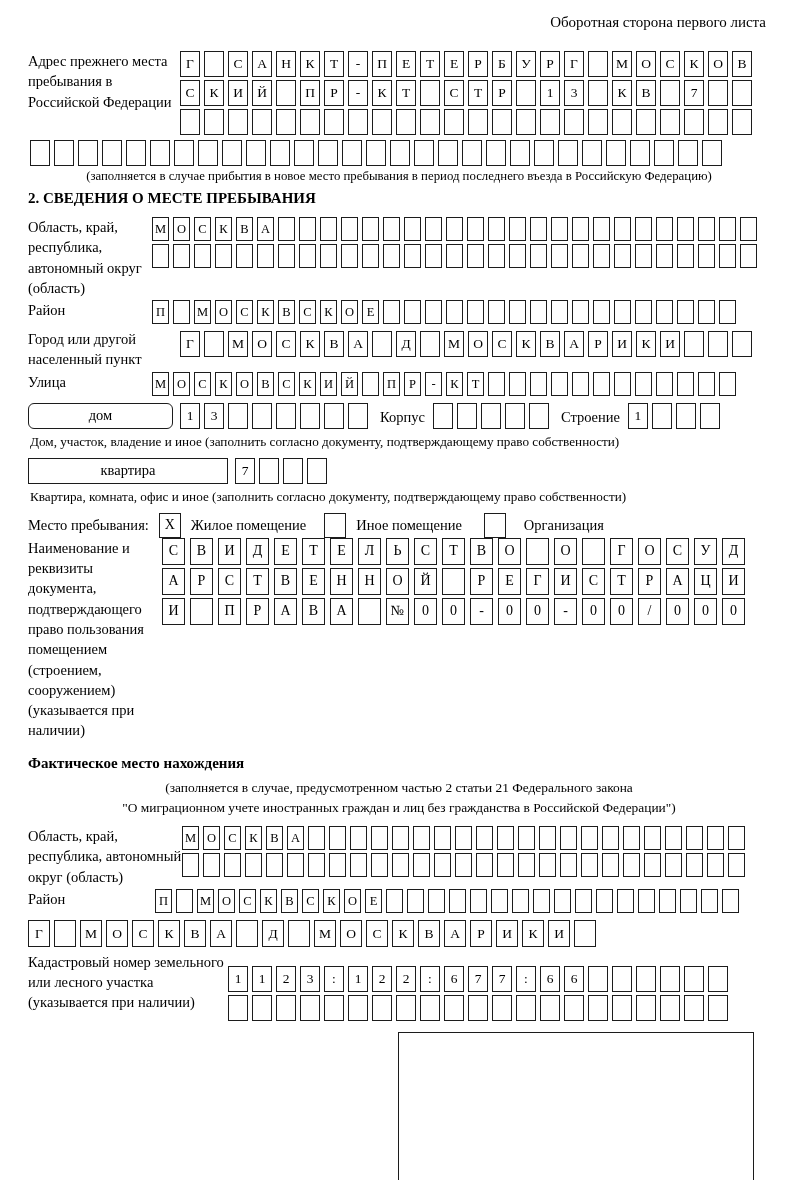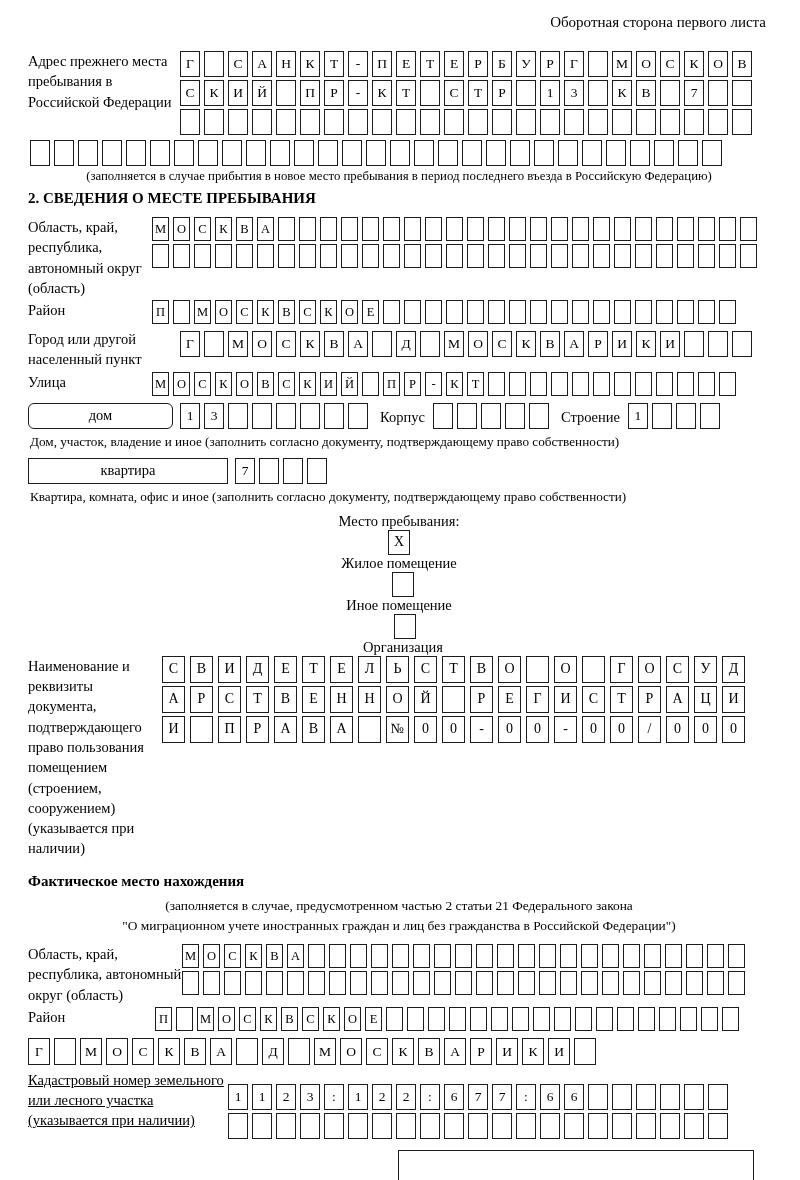--- a/index.html
+++ b/index.html
@@ -14,21 +14,21 @@
   .sz-sm .cell{width:17px;height:24px;margin-right:4px;font-size:12.5px;}
   .sz-md .cell{width:20px;height:26px;margin-right:4px;}
   .sz-md2 .cell{width:22px;height:27px;margin-right:4px;}
   .sz-lg .cell{width:23px;height:27px;margin-right:5px;font-size:14px;}
   .caption{font-size:12.8px;text-align:center;margin:2px 0 6px 0;}
   .caption-left{font-size:13.2px;margin:2px 0 8px 2px;}
   .sec-title{font-weight:bold;font-size:15px;margin:6px 0 10px 0;}
   .labelbox{box-sizing:border-box;border:1.6px solid #1c1c1c;height:26px;display:flex;align-items:center;justify-content:center;font-size:14.5px;}
   .inline-lbl{font-size:14.5px;margin:0 8px;align-self:center;}
   .chk{box-sizing:border-box;width:22px;height:25px;border:1.6px solid #1c1c1c;display:inline-flex;align-items:center;justify-content:center;font-size:14px;margin:0 10px;}
-  .chkrow{display:flex;align-items:center;font-size:14.5px;margin-top:6px;flex-direction:column;}
+  .chkrow{display:flex;align-items:center;font-size:14.5px;margin-top:6px;}
   .stamp-wrap{margin-top:8px;display:flex;flex-direction:column;align-items:flex-end;}
   .stamp-box{box-sizing:border-box;width:356px;height:174px;border:1.8px solid #1c1c1c;margin-right:16px;}
   .mt2{margin-top:2px;} .mt4{margin-top:4px;}
 </style>
 </head>
 <body>
 
 <div class="page">
 
   <div class="hdr">Оборотная сторона первого листа</div>
@@ -568,21 +568,21 @@
         <span class="cell">А</span>
         <span class="cell">Р</span>
         <span class="cell">И</span>
         <span class="cell">К</span>
         <span class="cell">И</span>
         <span class="cell"></span>
       </div>
   </div>
 
   <div class="frow mt2">
-    <div class="flabel" style="width:200px;text-decoration:underline;">Кадастровый номер земельного или лесного участка (указывается при наличии)</div>
+    <div class="flabel" style="width:200px;">Кадастровый номер земельного или лесного участка (указывается при наличии)</div>
     <div class="cellcol" style="margin-top:14px;">
       <div class="cells sz-md">
           <span class="cell">1</span>
           <span class="cell">1</span>
           <span class="cell">2</span>
           <span class="cell">3</span>
           <span class="cell">:</span>
           <span class="cell">1</span>
           <span class="cell">2</span>
           <span class="cell">2</span>

